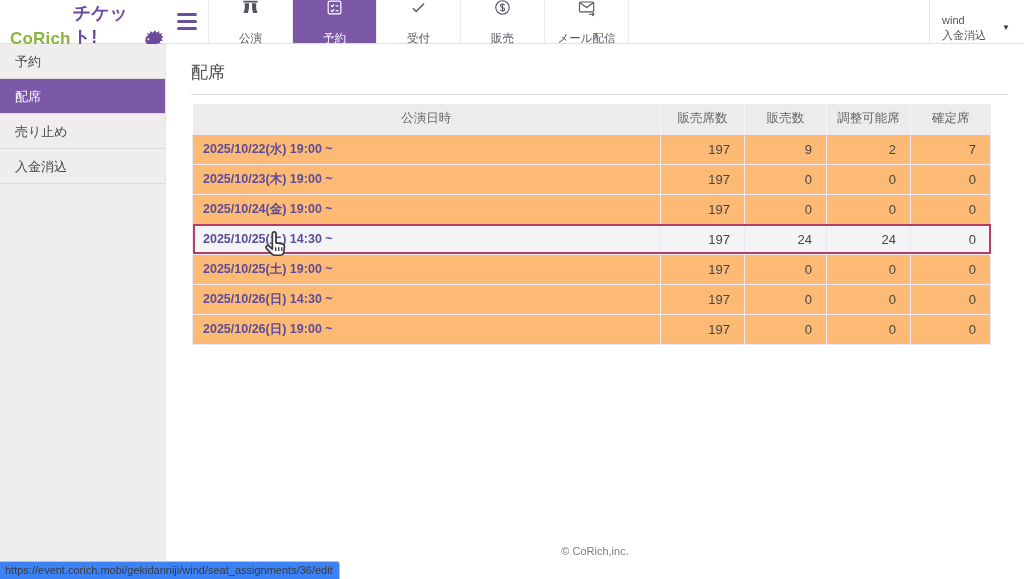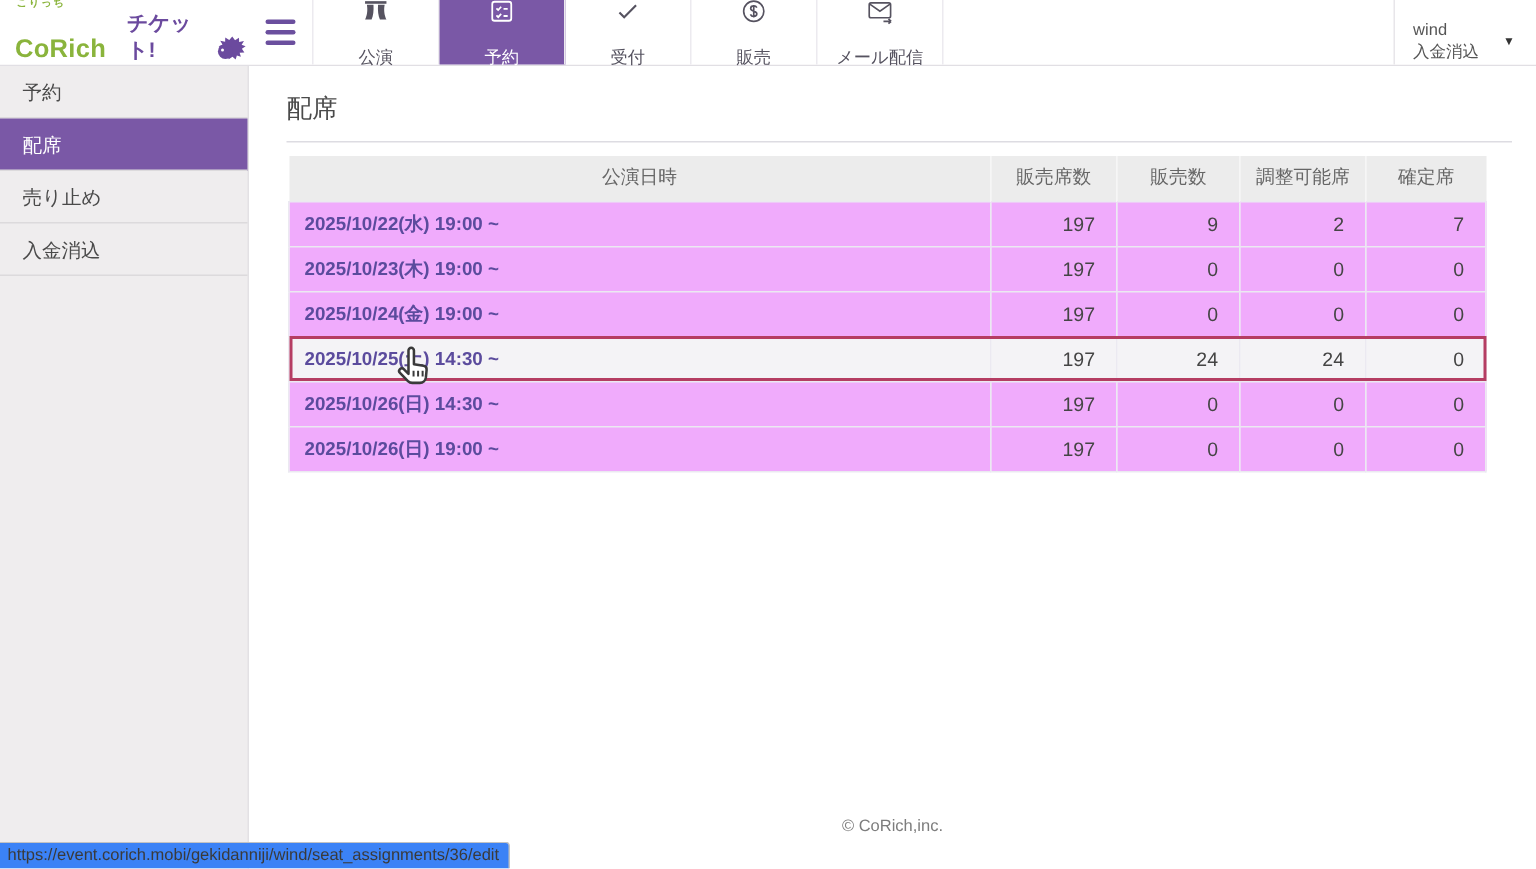--- a/index.html
+++ b/index.html
@@ -8,21 +8,21 @@
     font-family: "Liberation Sans", "DejaVu Sans", sans-serif;
     background:#fff; position:relative; overflow:hidden; color:#4a4a4a;
   }
 
   
   .header { position:absolute; top:0; left:0; right:0; height:44px; display:flex; background:#fff; border-bottom:1px solid #e1dfe4; }
   .logo-area { width:166px; height:100%; display:flex; align-items:center; padding-left:10px; background:#fff; flex:none; }
   .logo-stack { position:relative; display:flex; align-items:flex-end; padding-top:6px; cursor:pointer; }
   .furigana { position:absolute; top:-4px; left:1px; font-size:7px; color:#8ab43c; letter-spacing:1px; font-weight:700; }
   .brand { font-size:17px; font-weight:700; color:#8ab43c; letter-spacing:0.2px; }
-  .product { font-size:14px; font-weight:700; color:#6b4a9e; margin-left:14px; }
+  .product { font-size:18px; font-weight:700; color:#6b4a9e; margin-left:2px; }
   .mascot { margin-left:3px; display:flex; }
 
   .navbar { flex:1; display:flex; height:100%; background:#fff; }
   .hamburger { width:43px; height:100%; display:flex; flex-direction:column; justify-content:center; align-items:center; border-right:1px solid #eceaef; cursor:pointer; }
   .hamburger .bar { width:20px; height:2.6px; background:#6b4f9e; border-radius:1.5px; margin:2.2px 0; }
 
   .tabs { display:flex; height:100%; }
   .tab { width:84px; height:100%; display:flex; flex-direction:column; align-items:center; justify-content:center; gap:14px; font-size:11.5px; color:#565360; border-right:1px solid #eceaef; cursor:pointer; }
   .tab .tab-icon { display:flex; height:20px; align-items:center; }
   .tab.active { background:#7a58a6; color:#fff; }
@@ -37,21 +37,21 @@
   .side-item { height:35px; line-height:35px; padding-left:15px; font-size:13px; color:#4a4a4a; border-bottom:1px solid #dcdadc; cursor:pointer; }
   .side-item.active { background:#7a58a6; color:#fff; }
 
   
   .main { position:absolute; top:44px; left:166px; right:0; bottom:0; background:#fff; }
   .page-title { margin:0 16px 0 25px; padding:17px 0 10px; font-size:17px; font-weight:400; color:#4a4a4a; border-bottom:1px solid #dddce2; }
   .table-wrap { margin:9px 0 0 26px; }
   table { border-collapse:collapse; table-layout:fixed; }
   thead th { background:#ececec; height:30px; font-weight:400; font-size:12.5px; color:#666; text-align:center; border-left:1px solid #f6f6f6; }
   thead th:first-child { border-left:none; }
-  tbody td { height:30px; background:#f0abfc; border:1px solid #ebe9f1; font-size:13px; color:#454545; }
+  tbody td { height:30px; background:#fdba74; border:1px solid #ebe9f1; font-size:13px; color:#454545; }
   .col0 { width:468px; text-align:left; padding-left:10px; }
   .col1 { width:84px; } .col2 { width:82px; } .col3 { width:84px; } .col4 { width:80px; }
   tbody .col1, tbody .col2, tbody .col3, tbody .col4 { text-align:right; padding-right:14px; }
   thead .col0 { padding-left:0; text-align:center;margin-top:33px; }
   .date-link { color:#5b4b9d; font-weight:700; font-size:12.5px; cursor:pointer; }
   tr.highlighted { outline:2px solid #b53d63; outline-offset:-2px; }
   tr.highlighted td { background:#f4f3f6; }
 
   .main-footer { position:absolute; bottom:22px; left:0; right:0; text-align:center; font-size:11px; color:#7d7d7d; }
 
@@ -190,20 +190,27 @@
             <td class="col4">0</td>
           </tr>
           <tr class="highlighted">
             <td class="col0"><span class="date-link">2025/10/25(土) 14:30 ~</span></td>
             <td class="col1">197</td>
             <td class="col2">24</td>
             <td class="col3">24</td>
             <td class="col4">0</td>
           </tr>
           <tr>
+            <td class="col0"><span class="date-link">2025/10/25(土) 19:00 ~</span></td>
+            <td class="col1">197</td>
+            <td class="col2">0</td>
+            <td class="col3">0</td>
+            <td class="col4">0</td>
+          </tr>
+          <tr>
             <td class="col0"><span class="date-link">2025/10/26(日) 14:30 ~</span></td>
             <td class="col1">197</td>
             <td class="col2">0</td>
             <td class="col3">0</td>
             <td class="col4">0</td>
           </tr>
           <tr>
             <td class="col0"><span class="date-link">2025/10/26(日) 19:00 ~</span></td>
             <td class="col1">197</td>
             <td class="col2">0</td>

